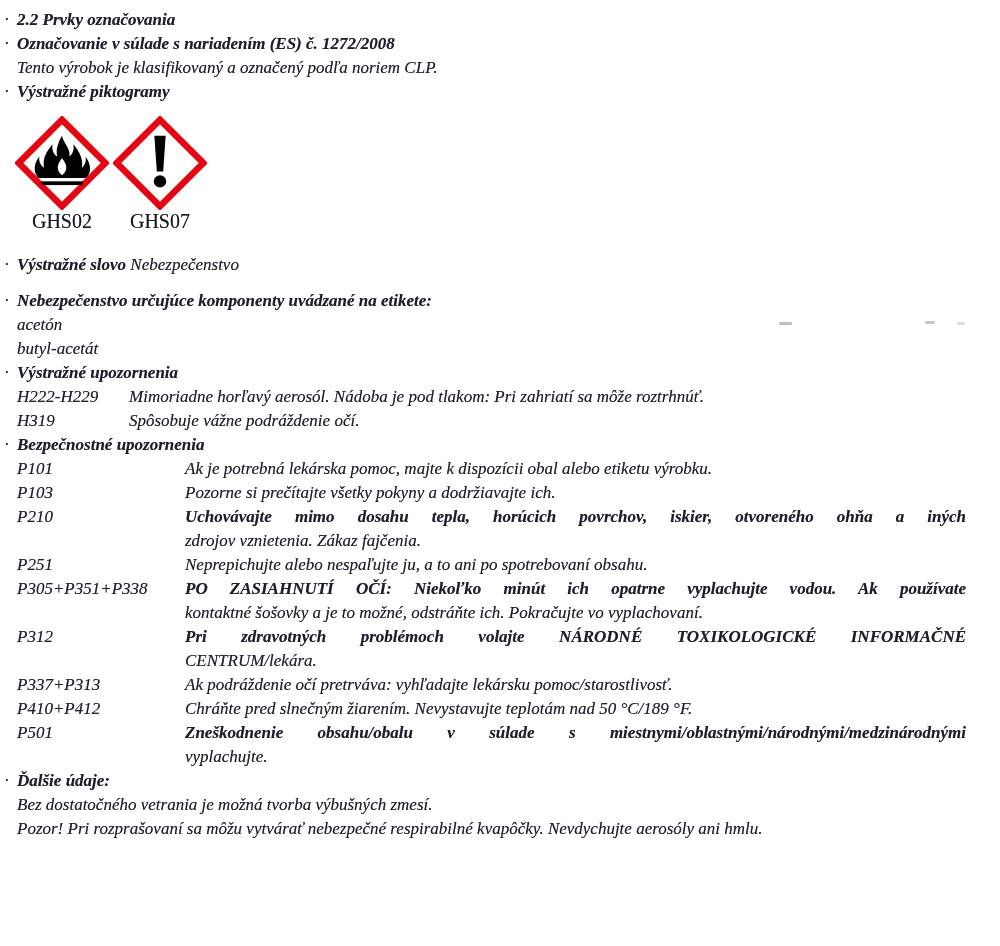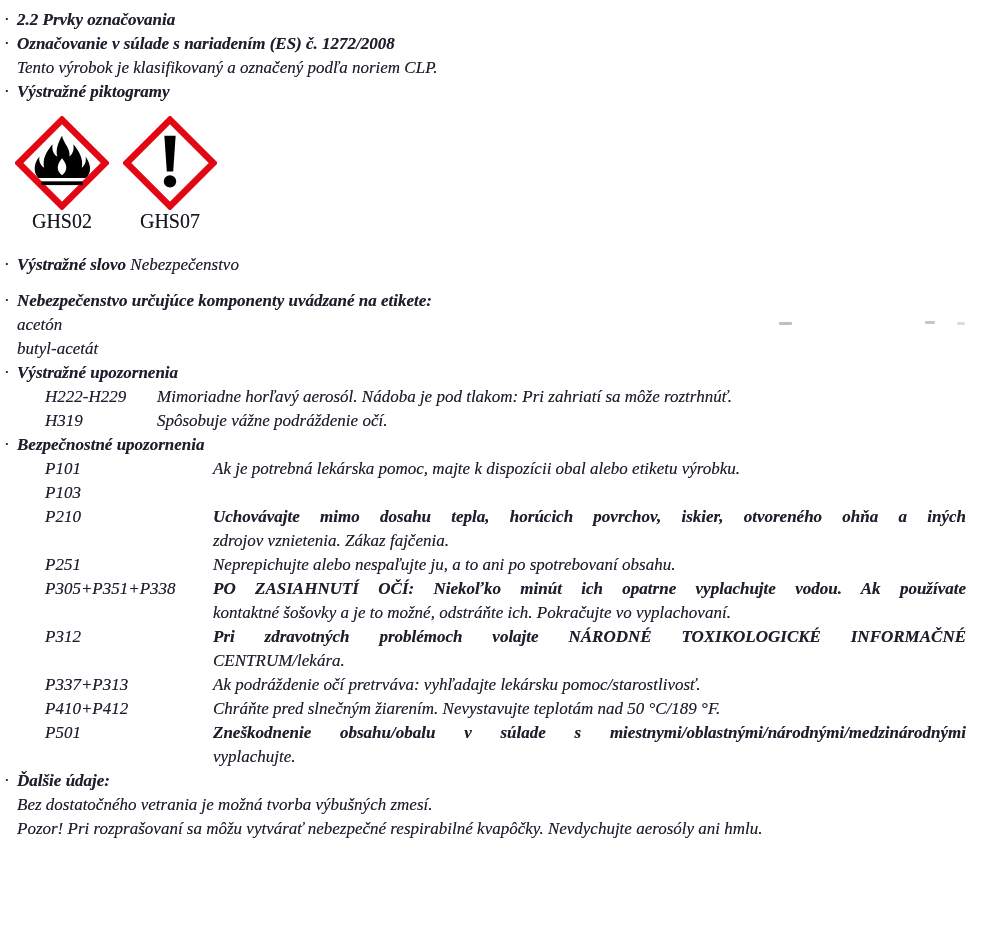--- a/index.html
+++ b/index.html
@@ -18,31 +18,31 @@
     text-shadow:0 0 0.5px rgba(25,25,45,.55);
   }
   .line{position:relative;}
   .hdr{font-weight:bold;}
   .bullet{
     position:absolute;left:-13px;top:0;
     font-weight:normal;font-style:normal;
   }
   .nrm{font-weight:normal;}
   
-  .picto-row{display:flex;gap:10px;margin-top:12px;margin-left:-4px;text-align:center;}
+  .picto-row{display:flex;margin-top:12px;margin-left:-4px;text-align:center;}
   .picto{display:flex;flex-direction:column;align-items:center;width:98px;}
   .picto svg{display:block;}
   .picto-label{
     font-style:normal;font-weight:normal;
     font-size:20px;line-height:22px;margin-top:0;color:#17171f;
   }
   .signal{margin-top:21px;}
   .comps{margin-top:12px;}
   
-  .stmt{display:grid;margin-left:28px;}
+  .stmt{display:grid;}
   .h-grid{grid-template-columns:112px 1fr;}
   .p-grid{grid-template-columns:168px 1fr;}
   .code{white-space:nowrap;}
   .jfull{text-align:justify;text-align-last:justify;font-weight:bold;}
   
   .artifact{position:absolute;height:3px;background:#8d8d8d;border-radius:1px;}
   .a1{left:779px;top:322px;width:13px;opacity:.55;}
   .a2{left:925px;top:321px;width:10px;opacity:.5;}
   .a3{left:957px;top:322px;width:8px;opacity:.3;}
 </style>
@@ -129,20 +129,23 @@
   </div>
 
   <div class="stmt p-grid">
     <span class="code">P101</span>
     <div class="desc">
       <div>Ak je potrebná lekárska pomoc, majte k dispozícii obal alebo etiketu výrobku.</div>
     </div>
   </div>
   <div class="stmt p-grid">
     <span class="code">P103</span>
+    <div class="desc">
+      <div>Pozorne si prečítajte všetky pokyny a dodržiavajte ich.</div>
+    </div>
   </div>
   <div class="stmt p-grid">
     <span class="code">P210</span>
     <div class="desc">
       <div class="jfull">Uchovávajte mimo dosahu tepla, horúcich povrchov, iskier, otvoreného ohňa a iných</div>
       <div>zdrojov vznietenia. Zákaz fajčenia.</div>
     </div>
   </div>
   <div class="stmt p-grid">
     <span class="code">P251</span>

